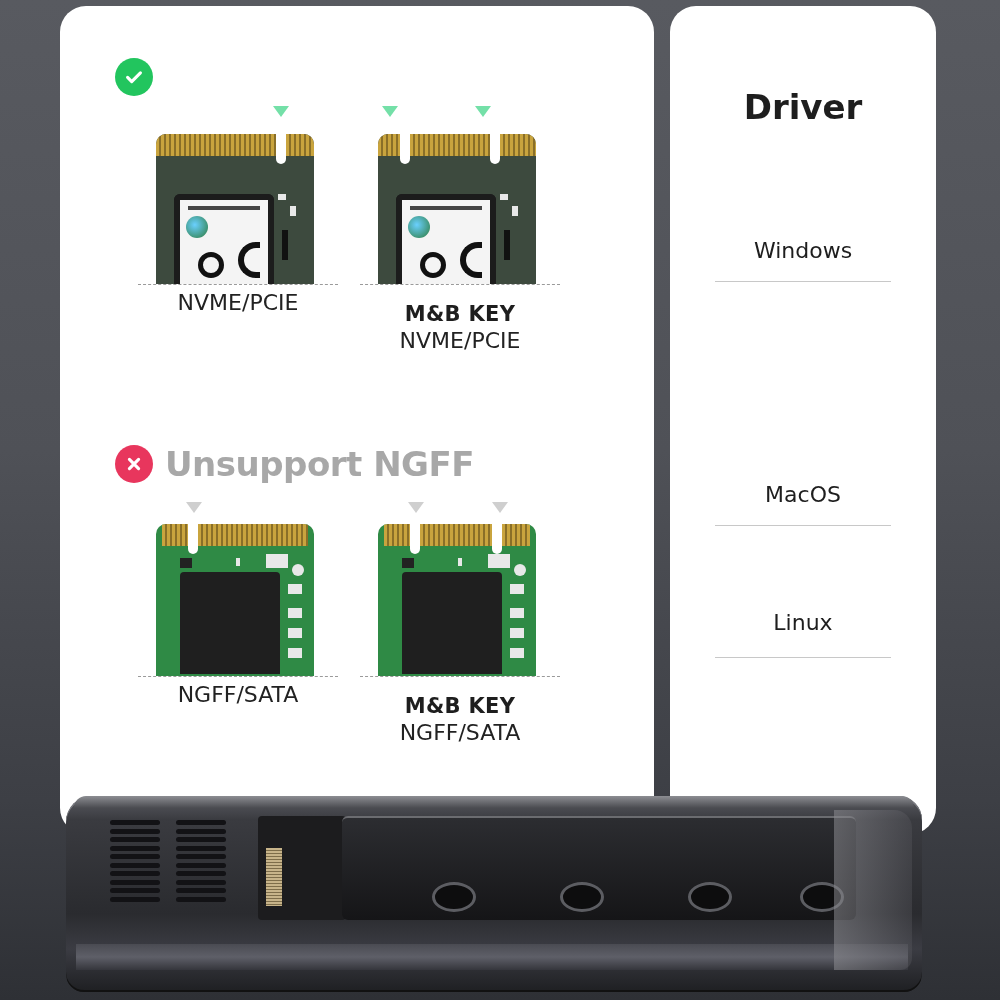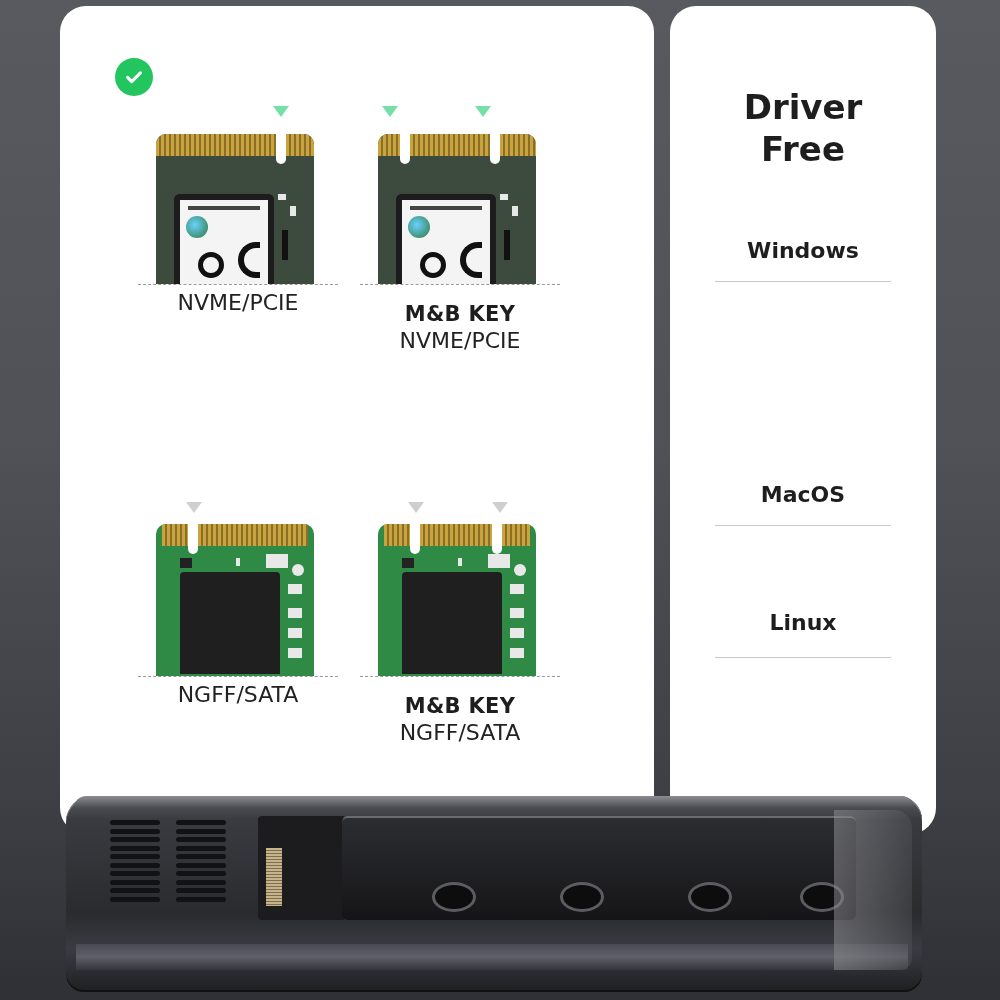--- a/index.html
+++ b/index.html
@@ -156,21 +156,20 @@
     line-height: 42px;
     color: #1e1e1e;
     margin-top: 22px;
   }
   .os-item {
     position: absolute;
     left: 45px; width: 176px;
     text-align: center;
     font-size: 22px;
     color: #1e1e1e;
-    font-weight: bold;
   }
   .os-item .os-label { display: block; }
   .os-item .os-divider {
     display: block;
     margin-top: 18px;
     border-top: 1.5px solid #c8c8c8;
   }
 
   
   .enclosure {
@@ -291,20 +290,28 @@
         <div class="comp" style="left:122px; top:60px; width:8px; height:6px;"></div>
         <div class="comp" style="left:134px; top:72px; width:6px; height:10px;"></div>
         <div class="comp" style="left:126px; top:96px; width:6px; height:30px; background:#111;"></div>
       </div>
       <div class="dashline"></div>
     </div>
     <div class="label-key">M&amp;B KEY</div>
     <div class="label-proto">NVME/PCIE</div>
   </div>
 
+  <div class="section-head unsupport">
+    <div class="status-icon" style="background:#e8365d;">
+      <svg viewBox="0 0 24 24">
+          <path d="M7 7l10 10M17 7L7 17" fill="none" stroke="#fff" stroke-width="3.4" stroke-linecap="round"></path>
+        </svg>
+    </div>
+    <span class="section-title" style="color:#a8a8a8;">Unsupport NGFF</span>
+  </div>
 
   <div class="card" style="left:78px; top:488px;">
     <div class="pcb-wrap" style="height:186px;">
       <div class="marker gray" style="left:48px; top:8px;"></div>
       <div class="pcb ngff" style="top:30px; height:152px;">
         <div class="gold-row" style="left:6px; width:26px;"></div>
         <div class="notch" style="left:32px;"></div>
         <div class="gold-row" style="left:42px; width:110px;"></div>
         <div class="chip"></div>
         <div class="comp dark" style="left:24px; top:34px; width:12px; height:10px;"></div>
@@ -344,21 +351,20 @@
       <div class="dashline" style="top:182px;"></div>
     </div>
     <div class="label-key">M&amp;B KEY</div>
     <div class="label-proto">NGFF/SATA</div>
   </div>
 </div>
 
 <div class="panel panel-right">
   <div class="driver-title">
     <div>Driver</div>
-    <div>Free</div>
   </div>
 
   <div class="os-item" style="top:232px;">
     <span class="os-label">Windows</span>
     <span class="os-divider"></span>
   </div>
   <div class="os-item" style="top:476px;">
     <span class="os-label">MacOS</span>
     <span class="os-divider"></span>
   </div>

